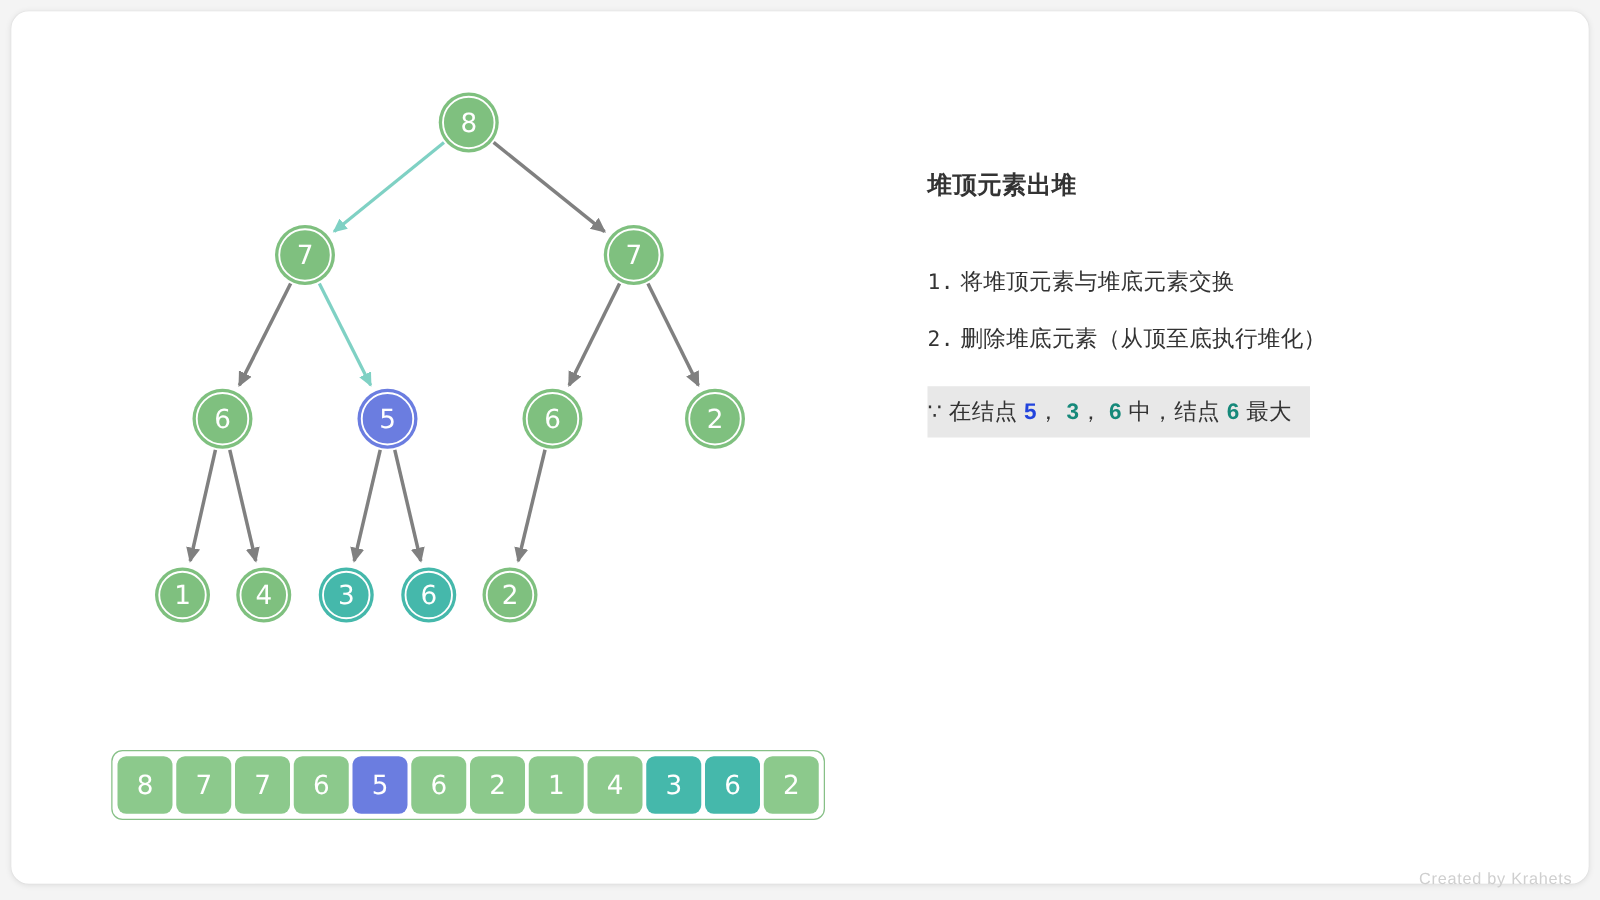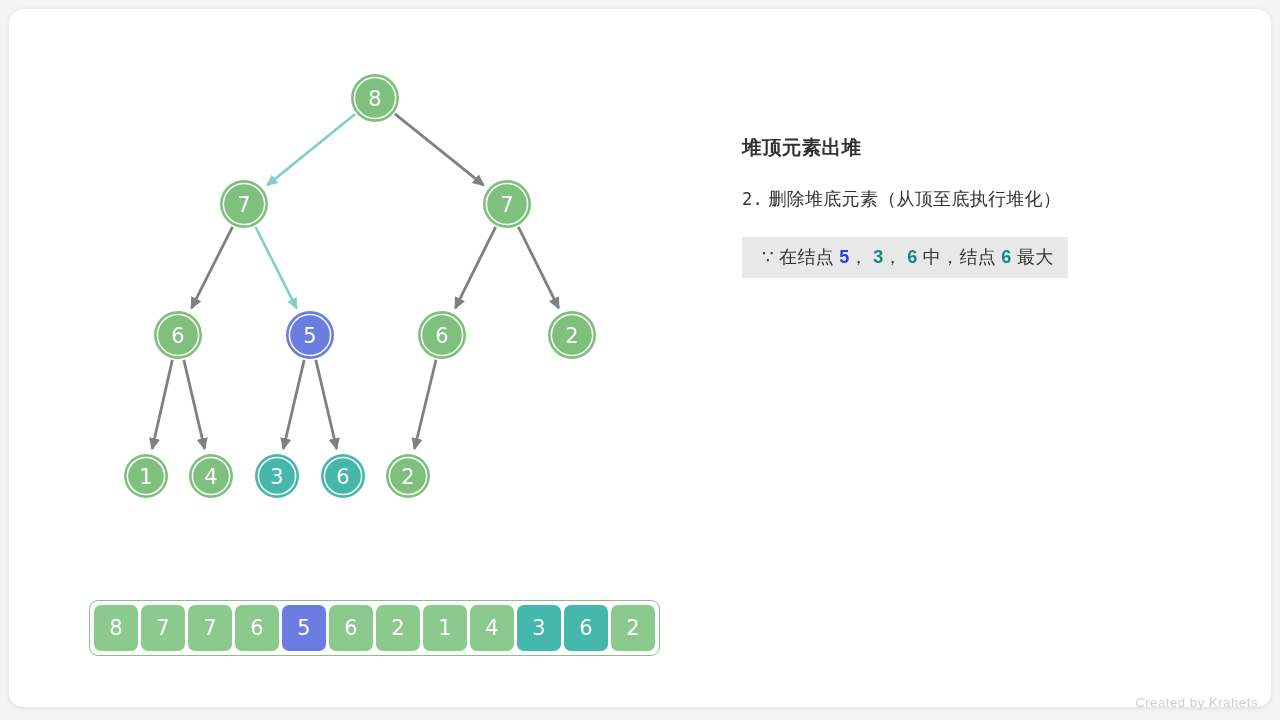--- a/index.html
+++ b/index.html
@@ -30,35 +30,35 @@
   #panel {
     position: absolute;
     left: 742px; top: 134px;
     width: 470px;
   }
   #panel-title {
     font-size: 19.5px;
     font-weight: bold;
     color: #333333;
     letter-spacing: 0.4px;
-    margin-bottom: 26px;
+    margin-bottom: 52px;
     white-space: nowrap;
   }
   .step-line {
     font-size: 18px;
     color: #333333;
     margin-bottom: 22px;
     white-space: nowrap;
     letter-spacing: 0.3px;
   }
   .step-num { font-family: "DejaVu Sans Mono", monospace; font-size: 17px; }
   #note-box {
     display: inline-block;
     background: #e8e8e8;
-    padding: 8px 14px 9px 20px;
+    padding: 8px 14px 9px 0;
     font-size: 18px;
     color: #333333;
     white-space: nowrap;
     letter-spacing: 0.3px;
     margin-top: 4px;
   }
   #note-box .because { font-family: "DejaVu Sans", sans-serif; }
   #note-box .hl-blue { color: #2244dd; font-weight: bold; }
   #note-box .hl-teal { color: #16897a; font-weight: bold; }
   
@@ -189,20 +189,24 @@
           <circle cx="408" cy="476" r="18.6" fill="none" stroke="#ffffff" stroke-width="1.5"></circle>
           <text x="408" y="483.5" text-anchor="middle" class="nodetext">2</text>
         </g>
       </g>
   </svg>
 
   <div id="panel">
     <div id="panel-title">堆顶元素出堆</div>
 
     <div class="step-line">
+      <span class="step-num">1.</span>
+      <span>将堆顶元素与堆底元素交换</span>
+    </div>
+    <div class="step-line">
       <span class="step-num">2.</span>
       <span>删除堆底元素（从顶至底执行堆化）</span>
     </div>
 
     <div id="note-box">
       <span class="because">∵</span>
       <span>在结点</span>
       <span class="hl-blue">5</span><span>，</span>
       <span class="hl-teal">3</span><span>，</span>
       <span class="hl-teal">6</span>

